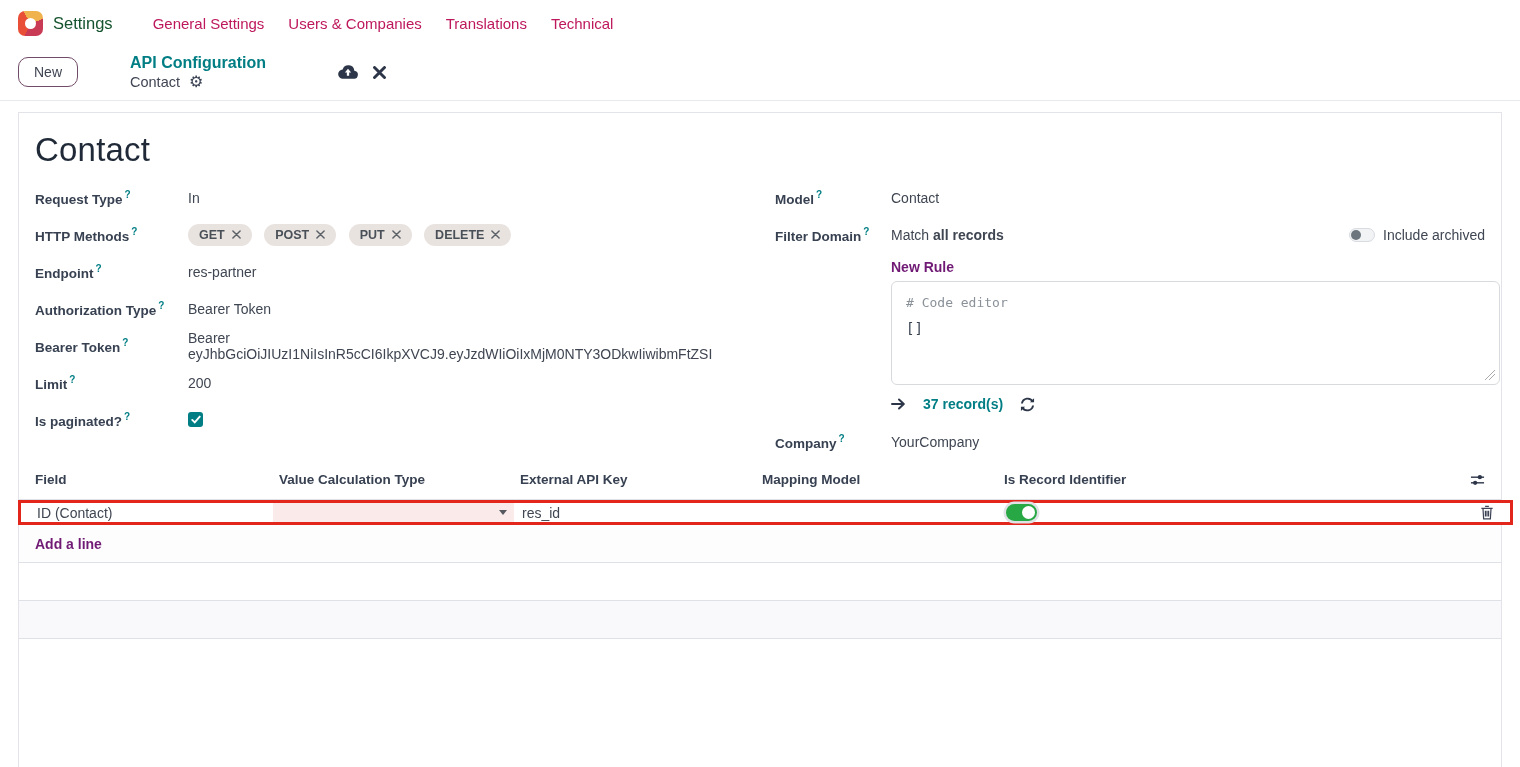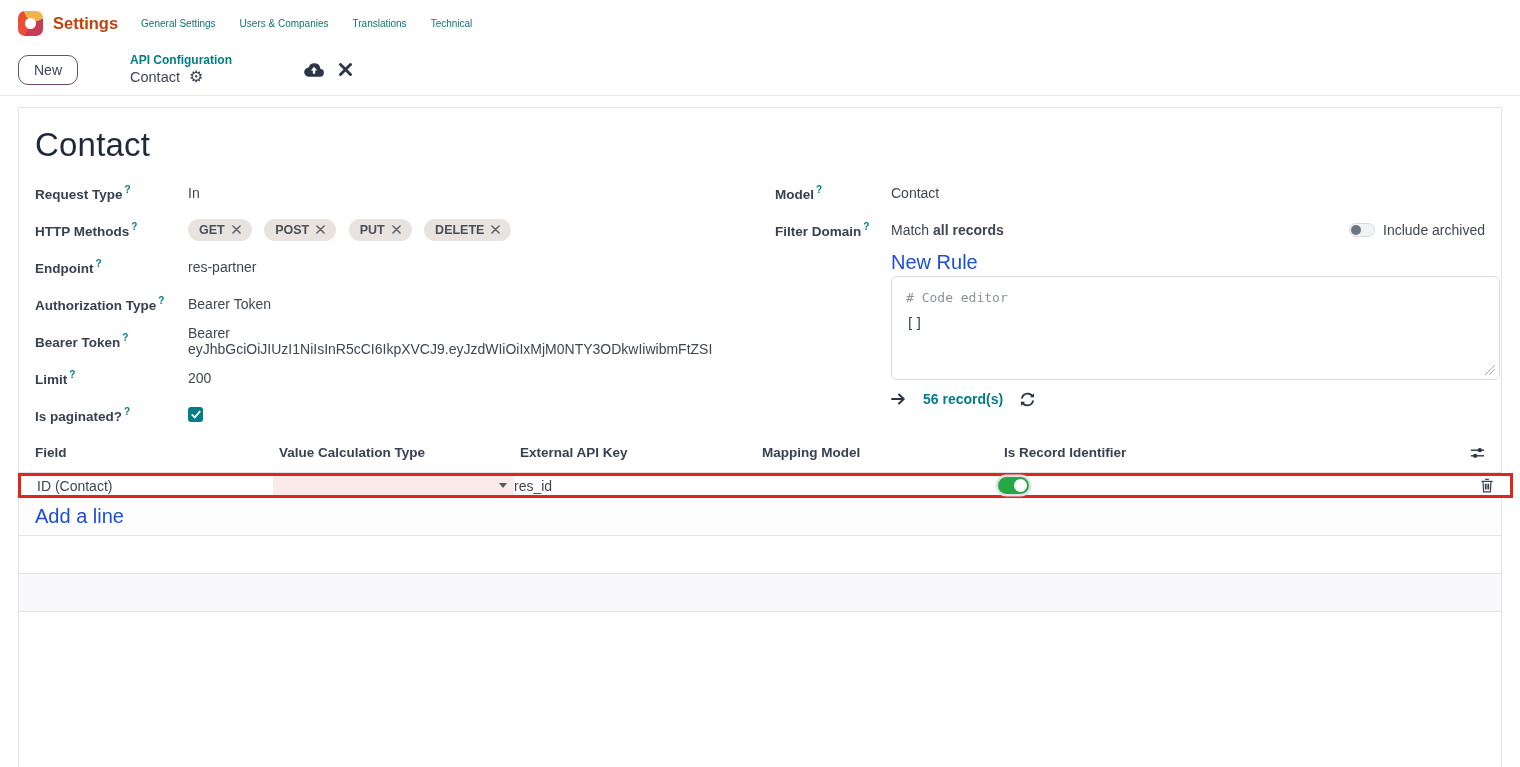--- a/index.html
+++ b/index.html
@@ -5,29 +5,29 @@
   * { margin:0; padding:0; box-sizing:border-box; }
   html,body { width:1520px; height:767px; overflow:hidden; background:#fff;
     font-family:"Liberation Sans", sans-serif; color:#374151; }
 
   
   .navbar { display:flex; align-items:center; height:46px; padding:0 18px; background:#fff; }
   .logo { width:25px; height:25px; border-radius:7px; position:relative; flex-shrink:0;
     background:conic-gradient(from 205deg at 50% 50%, #e94f37 0deg 125deg, #f0b24c 125deg 225deg, #c93a54 225deg 360deg); }
   .logo::after { content:""; position:absolute; left:50%; top:50%; width:11px; height:11px;
     margin:-5.5px 0 0 -5.5px; background:#fff; border-radius:50%; }
-  .app-name { font-size:16.5px; font-weight:700; color:#c2410c; margin-left:10px; margin-right:11px; }
-  .menu-item { font-size:10px; color:#0f766e; padding:6px 12px; border-radius:4px; cursor:pointer; }
+  .app-name { font-size:16.5px; font-weight:400; color:#14532d; margin-left:10px; margin-right:28px; }
+  .menu-item { font-size:15px; color:#be185d; padding:6px 12px; border-radius:4px; cursor:pointer; }
 
   
   .control-panel { display:flex; align-items:center; padding:7px 18px 9px; border-bottom:1px solid #e7e9ed;gap:40px; }
   .btn-new { background:#fff; border:1px solid #714b67; border-radius:10px; color:#404553;
     font-size:14px; padding:6px 15px; cursor:pointer; font-family:inherit; }
   .crumbs { margin-left:12px; display:flex; flex-direction:column; line-height:1.25; }
-  .crumb-parent { color:#017e84; font-size:12px; font-weight:700; cursor:pointer; }
+  .crumb-parent { color:#017e84; font-size:16px; font-weight:700; cursor:pointer; }
   .crumb-row { display:flex; align-items:center; gap:9px; }
   .crumb-current { font-size:14.5px; color:#404553; }
   .gear { font-size:16px; color:#3b4354; cursor:pointer; line-height:1; }
   .cp-icons { display:flex; align-items:center; gap:15px; margin-left:32px; }
 
   
   .sheet { position:relative; margin:11px 18px 0; border:1px solid #e2e4e9; border-bottom:none;
     background:#fff; height:660px; }
   .sheet-pad { padding:18px 16px 0; }
   .sheet-title { font-size:33px; font-weight:500; color:#1f2937; margin-bottom:10px; letter-spacing:.2px; }
@@ -48,21 +48,21 @@
 
   .domain-row { flex:1; display:flex; align-items:flex-start; justify-content:space-between; }
   .match-text { font-size:14px; color:#3f4652; }
   .match-text b { font-weight:700; }
   .inc-arch { display:flex; align-items:center; gap:8px; }
   .toggle-off { width:26px; height:14px; border-radius:8px; background:#f1f3f5; border:1px solid #d8dbe0;
     position:relative; cursor:pointer; }
   .toggle-off .knob { position:absolute; left:1px; top:1px; width:10px; height:10px; border-radius:50%; background:#6c757d; }
   .inc-arch-label { font-size:14px; color:#3f4652; }
 
-  .teal-link { color:#1d4ed8; font-size:20px; cursor:pointer; }
+  .teal-link { color:#701a75; font-size:14px; cursor:pointer;font-weight:bold; }
 
   .code-editor { margin-left:116px; margin-right:-15px; height:104px; border:1px solid #d8dadd;
     border-radius:6px; background:#fff; padding:13px 14px; position:relative;
     font-family:"DejaVu Sans Mono", monospace; }
   .code-comment { color:#8a9199; font-size:13px; }
   .code-value { color:#374151; font-size:14px; margin-top:10px; }
   .resize-handle { position:absolute; right:4px; bottom:4px; width:10px; height:10px; opacity:.55;
     background:linear-gradient(135deg, transparent 0 50%, #666 50% 55%, transparent 55% 70%, #666 70% 75%, transparent 75%); }
 
   .records-row { margin-left:0; display:flex; align-items:center; gap:17px; min-height:38px; padding-left:116px; }
@@ -80,21 +80,21 @@
 
   
   .tbl-header, .list-row { display:grid; grid-template-columns:252px 241px 242px 242px 463px 1fr; align-items:center; }
   .tbl-header { height:40px; border-bottom:1px solid #dee2e6; }
   .th { font-size:13.5px; font-weight:700; color:#374151; padding-left:8px; }
   .th.first { padding-left:16px; }
   .th.icons { display:flex; justify-content:flex-end; padding-right:16px; }
 
   .row-annotation { border:3px solid #e2261c; margin-left:-1px; margin-right:-12px; background:#fff; }
   .list-row { height:19px; background:#fff; }
-  .cell { font-size:14px; color:#3f4652; height:100%; display:flex; align-items:center; }
+  .cell { font-size:14px; color:#3f4652; padding-left:8px; height:100%; display:flex; align-items:center; }
   .cell.first { padding-left:16px; }
   .cell.invalid { background:#fbeaea; justify-content:flex-end; padding-right:7px; cursor:pointer; }
   .cell.icons { justify-content:flex-end; padding-right:16px; }
 
   .toggle-on { width:31px; height:17px; border-radius:9px; background:#28a745; position:relative;
     cursor:pointer; box-shadow:0 0 0 2.5px #e0e2e5; }
   .toggle-on .knob { position:absolute; right:2px; top:2px; width:13px; height:13px; border-radius:50%; background:#fff; }
 
   .addline-row { height:38px; display:flex; align-items:center; padding-left:16px;
     border-bottom:1px solid #dee2e6; background:#fdfdfd; }
@@ -230,27 +230,31 @@
           <div class="code-comment"># Code editor</div>
           <div class="code-value">[]</div>
           <div class="resize-handle"></div>
         </div>
         <div class="records-row">
           <span class="icon-btn">
             <svg width="15" height="12" viewBox="0 0 15 12">
                 <path d="M1 6h11M8 1.5L12.8 6 8 10.5" stroke="#2c3648" stroke-width="2" fill="none" stroke-linecap="round" stroke-linejoin="round"></path>
               </svg>
           </span>
-          <span class="records-count">56 record(s)</span>
+          <span class="records-count">37 record(s)</span>
           <span class="icon-btn">
             <svg width="15" height="15" viewBox="0 0 16 16">
                 <path fill="#2c3648" d="M8 2.6a5.4 5.4 0 0 1 4.8 2.9l1.9-1A7.4 7.4 0 0 0 1 6.9h2.1A5.4 5.4 0 0 1 8 2.6zM8 13.4a5.4 5.4 0 0 1-4.8-2.9l-1.9 1A7.4 7.4 0 0 0 15 9.1h-2.1A5.4 5.4 0 0 1 8 13.4z"></path>
                 <path fill="#2c3648" d="M15 1.2v4.4h-4.4zM1 14.8v-4.4h4.4z"></path>
               </svg>
           </span>
+        </div>
+        <div class="frow">
+          <span class="flabel-r"><span>Company</span><sup class="q">?</sup></span>
+          <span class="fvalue">YourCompany</span>
         </div>
       </div>
     </div>
   </div>
 
 
   <div class="tbl-header">
     <span class="th first">Field</span>
     <span class="th">Value Calculation Type</span>
     <span class="th">External API Key</span>

